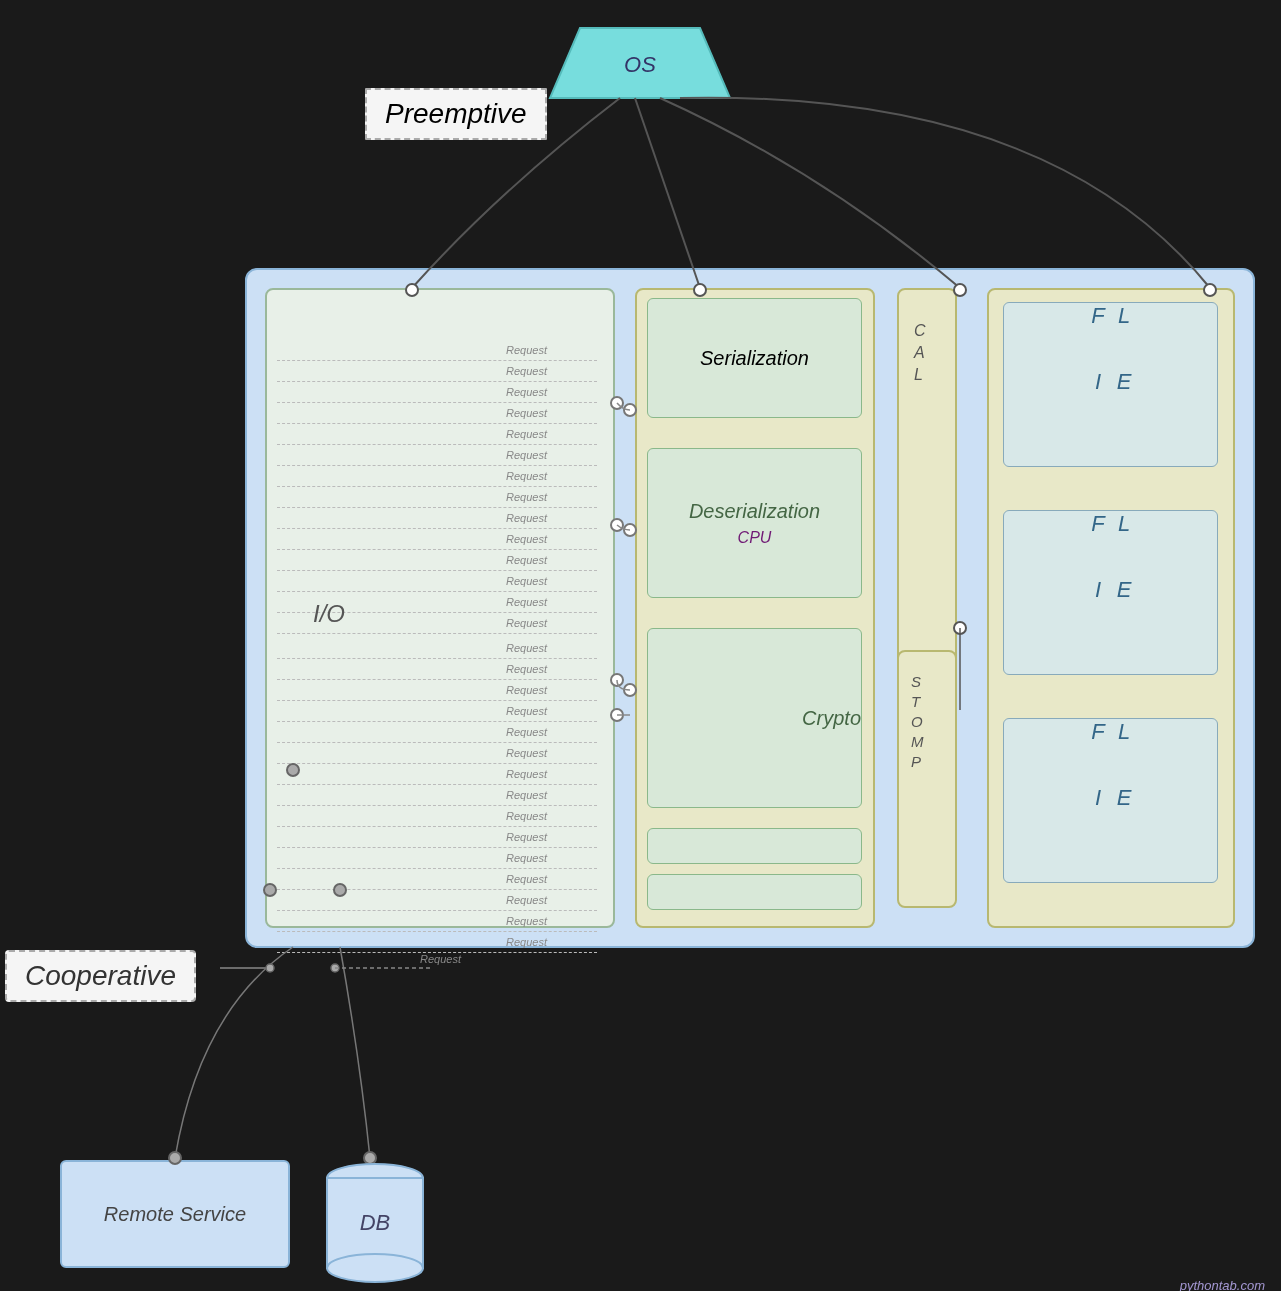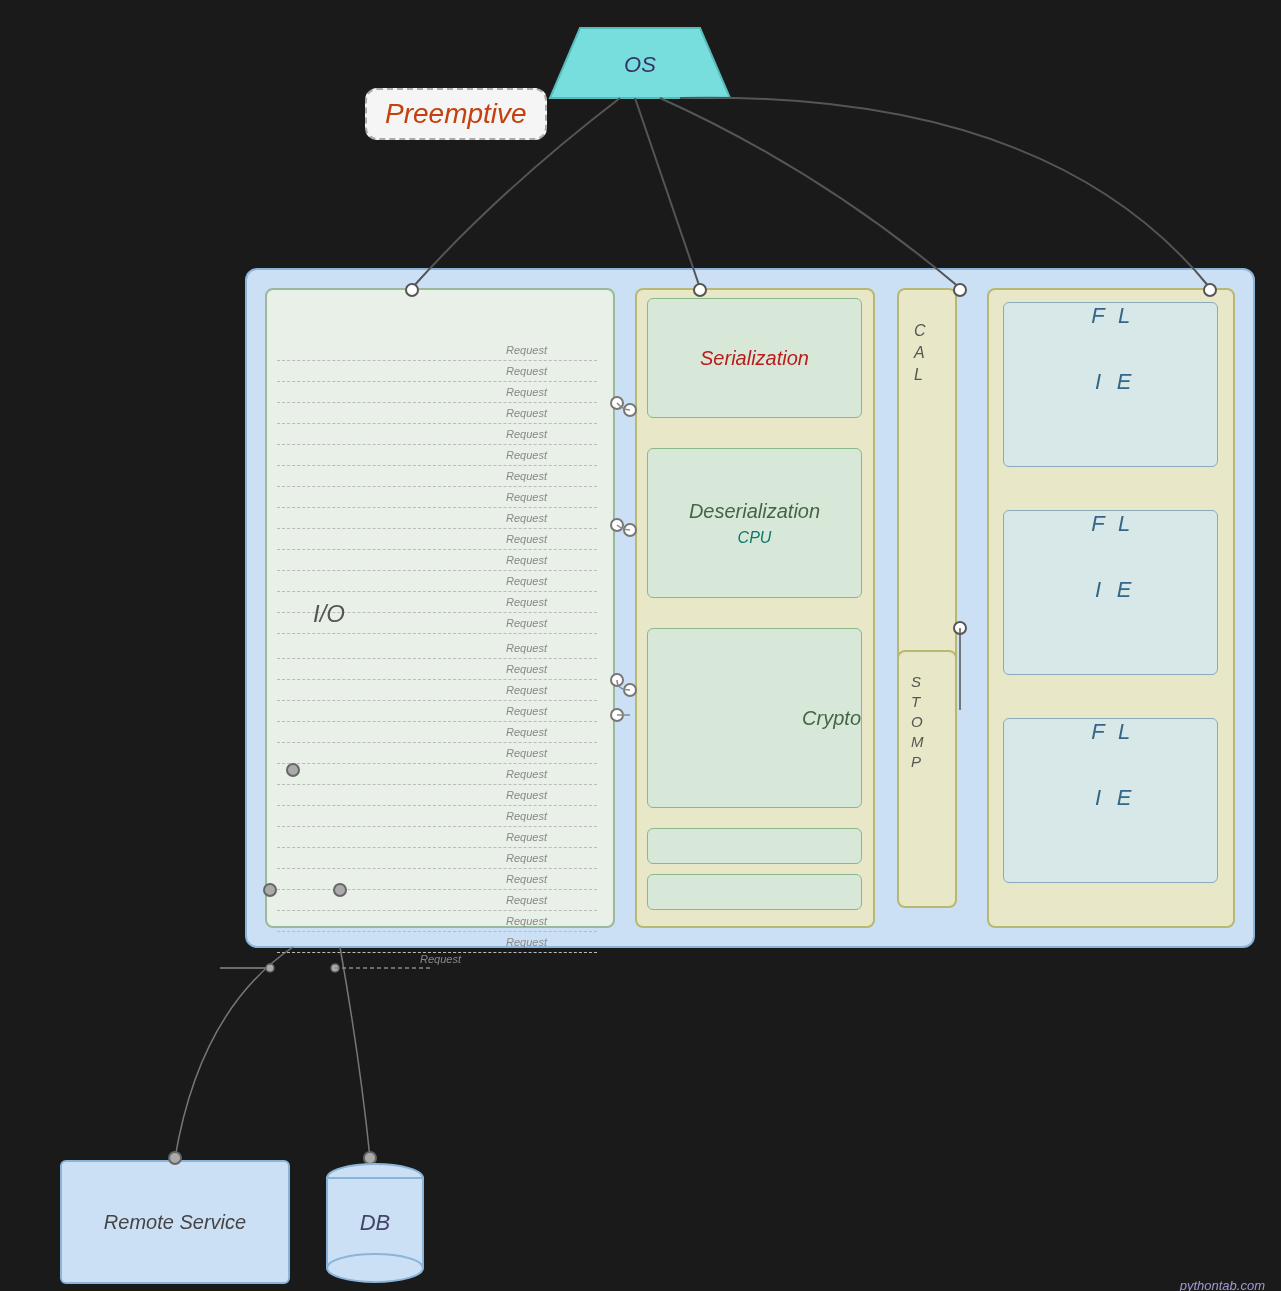--- a/index.html
+++ b/index.html
@@ -20,24 +20,24 @@
       font-style: italic;
     }
 
     
     .preemptive-label {
       position: absolute;
       top: 78px;
       left: 365px;
       background: #f5f5f5;
       border: 2px dashed #aaa;
-      border-radius: 12px;
+      border-radius: 1px;
       padding: 8px 18px;
       font-size: 28px;
-      color: #c2410c;
+      color: #000000;
       font-weight: 500;
       z-index: 20;
     }
 
     
     .cooperative-label {
       position: absolute;
       top: 940px;
       left: 5px;
       background: #f5f5f5;
@@ -96,21 +96,21 @@
       height: 120px;
       background: #d8e8d8;
       border: 1.5px solid #8ab88a;
       border-radius: 6px;
       display: flex;
       align-items: center;
       justify-content: center;
     }
     .serialization-box span {
       font-size: 20px;
-      color: #b91c1c;
+      color: #000000;
     }
 
     
     .deserialization-box {
       position: absolute;
       top: 178px;
       left: 400px;
       width: 215px;
       height: 150px;
       background: #d8e8d8;
@@ -120,21 +120,21 @@
       align-items: center;
       justify-content: center;
       flex-direction: column;
     }
     .deserialization-box span {
       font-size: 20px;
       color: #446644;
     }
     .deserialization-box .cpu-sub {
       font-size: 16px;
-      color: #0f766e;
+      color: #701a75;
       margin-top: 6px;
     }
 
     
     .crypto-box {
       position: absolute;
       top: 358px;
       left: 400px;
       width: 215px;
       height: 180px;
@@ -232,21 +232,21 @@
     .file-box-1 { top: 32px; }
     .file-box-2 { top: 240px; }
     .file-box-3 { top: 448px; }
 
     
     .remote-service {
       position: absolute;
       top: 1150px;
       left: 60px;
       width: 230px;
-      height: 124px;
+      height: 108px;
       background: #cce0f5;
       border: 2px solid #8ab4d8;
       border-radius: 6px;
       display: flex;
       align-items: center;
       justify-content: center;
     }
     .remote-service span {
       font-size: 20px;
       color: #444;
@@ -332,20 +332,23 @@
 
     <circle cx="960" cy="618" r="6" fill="white" stroke="#555" stroke-width="2"></circle>
 
     <path d="M 960,618 Q 960,680 960,700" stroke="#555" stroke-width="1.5" fill="none"></path>
   </svg>
 
   <div class="preemptive-label">
     <span>Preemptive</span>
   </div>
 
+  <div class="cooperative-label">
+    <span>Cooperative</span>
+  </div>
 
   <div class="main-container">
 
     <div class="io-panel">
 
       <div style="position:absolute;top:50px;left:10px;width:320px;">
         <div style="font-size:11px;color:#888;line-height:18px;">
           <div style="border-bottom:1px dashed #bbb;padding:1px 0;text-align:right;padding-right:50px;">Request</div>
           <div style="border-bottom:1px dashed #bbb;padding:1px 0;text-align:right;padding-right:50px;">Request</div>
           <div style="border-bottom:1px dashed #bbb;padding:1px 0;text-align:right;padding-right:50px;">Request</div>

